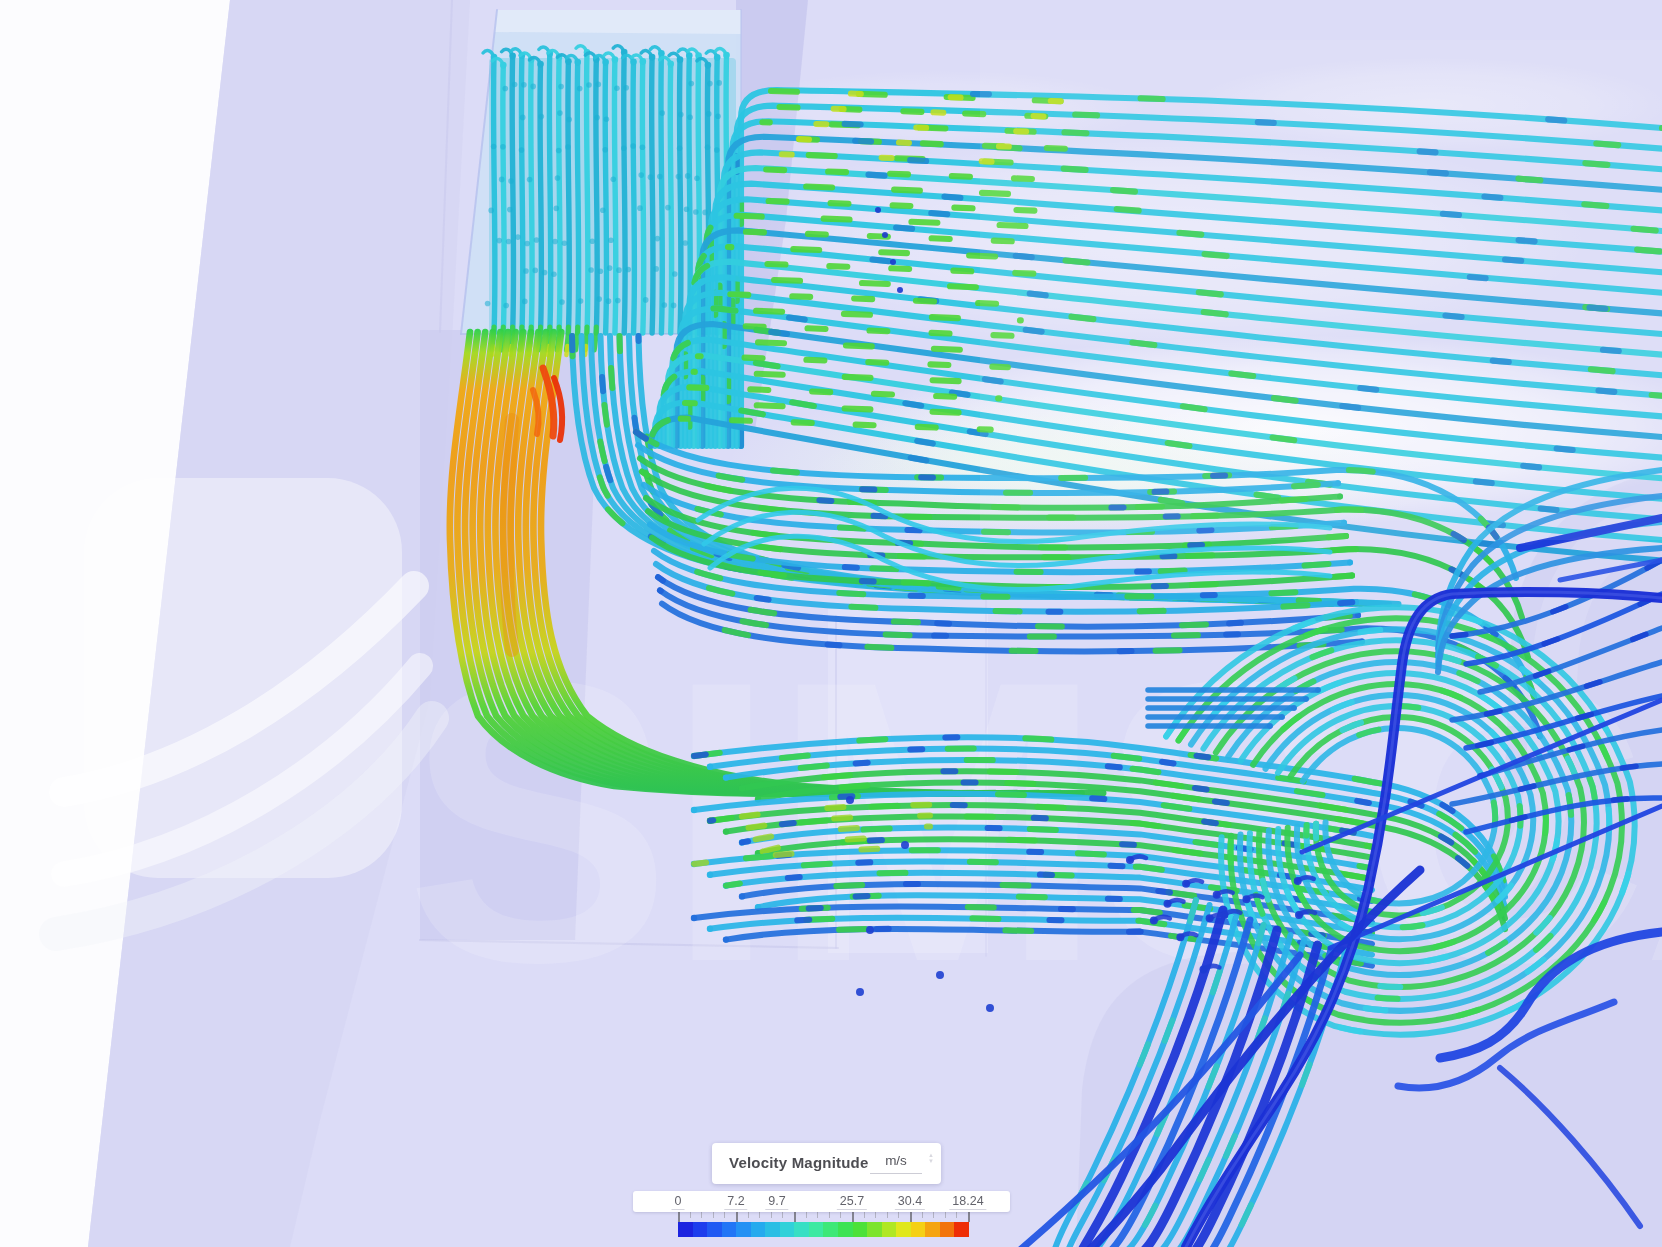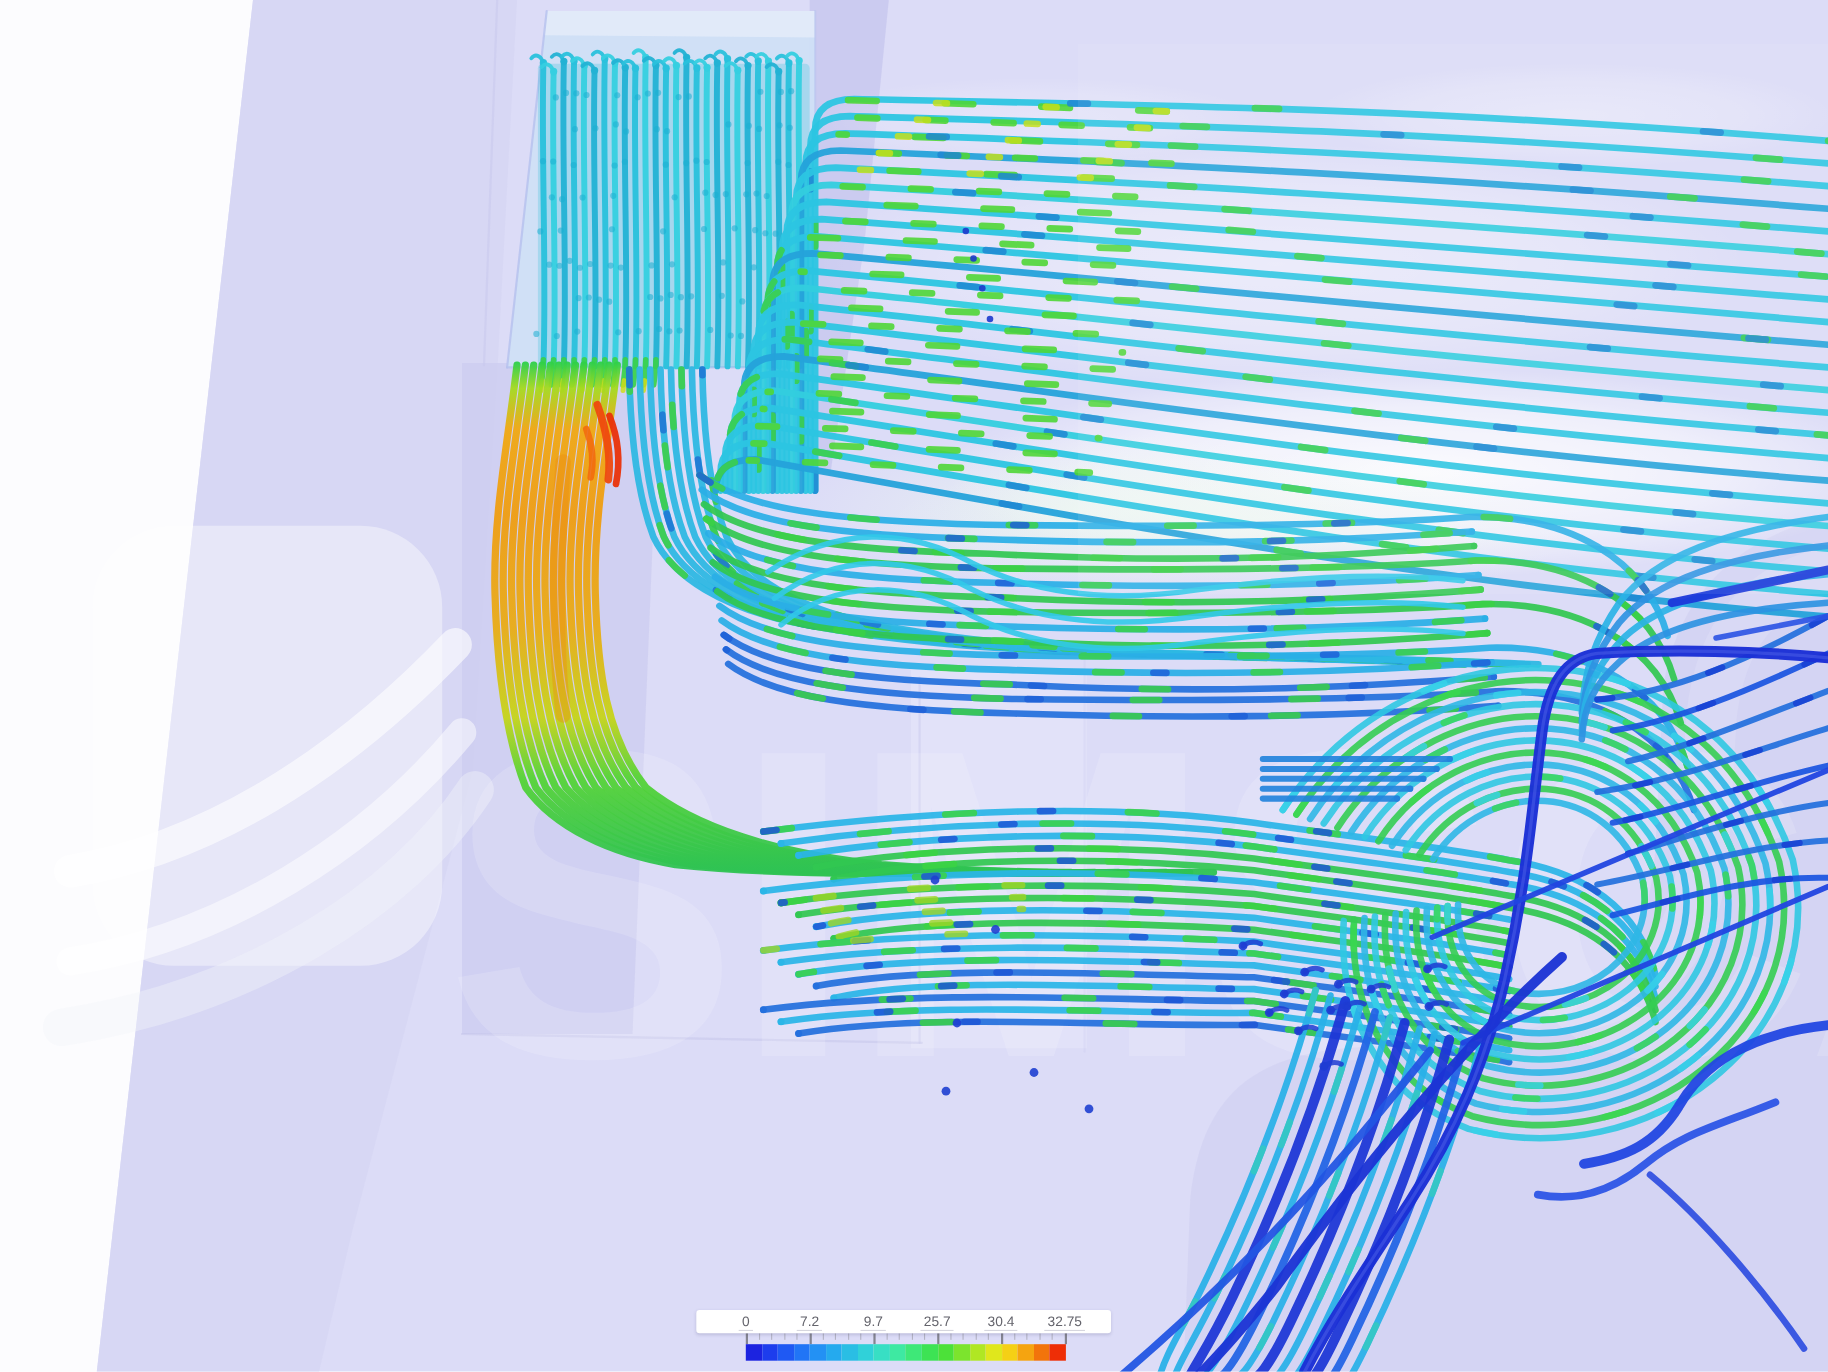--- a/index.html
+++ b/index.html
@@ -654,27 +654,35 @@
         <circle cx="870" cy="930" r="4" fill="#1e3fd0" opacity="0.9"></circle>
         <circle cx="940" cy="975" r="4" fill="#1e3fd0" opacity="0.9"></circle>
         <circle cx="990" cy="1008" r="4" fill="#1e3fd0" opacity="0.9"></circle>
         <circle cx="860" cy="992" r="4" fill="#1e3fd0" opacity="0.9"></circle>
       </g>
     <g id="g-fx">
         <rect x="980" y="40" width="682" height="500" fill="#ffffff" opacity="0.08"></rect>
       </g>
   </svg>
 
+  <div class="field-box">
+    <span class="field-title">Velocity Magnitude</span>
+    <span class="unit-input">m/s</span>
+    <span class="spin">
+        <span>▲</span>
+        <span>▼</span>
+      </span>
+  </div>
   <div class="scale-box" id="scaleBox">
       <span style="left: 45px;">0</span>
       <span style="left: 103px;">7.2</span>
-      <span style="left: 161px;">9.7</span>
+      <span style="left: 144px;">9.7</span>
       <span style="left: 219px;">25.7</span>
       <span style="left: 277px;">30.4</span>
-      <span style="left: 335px;">32.75</span>
+      <span style="left: 335px;">18.24</span>
     </div>
   <div class="ruler" id="ruler">
       <i style="left: 0px; width: 2px; height: 10px; background: rgb(132, 132, 143);"></i>
       <i style="left: 11.6px; width: 1px; height: 6px; background: rgb(178, 178, 194);"></i>
       <i style="left: 23.2px; width: 1px; height: 6px; background: rgb(178, 178, 194);"></i>
       <i style="left: 34.8px; width: 1px; height: 6px; background: rgb(178, 178, 194);"></i>
       <i style="left: 46.4px; width: 1px; height: 6px; background: rgb(178, 178, 194);"></i>
       <i style="left: 58px; width: 2px; height: 10px; background: rgb(132, 132, 143);"></i>
       <i style="left: 69.6px; width: 1px; height: 6px; background: rgb(178, 178, 194);"></i>
       <i style="left: 81.2px; width: 1px; height: 6px; background: rgb(178, 178, 194);"></i>

